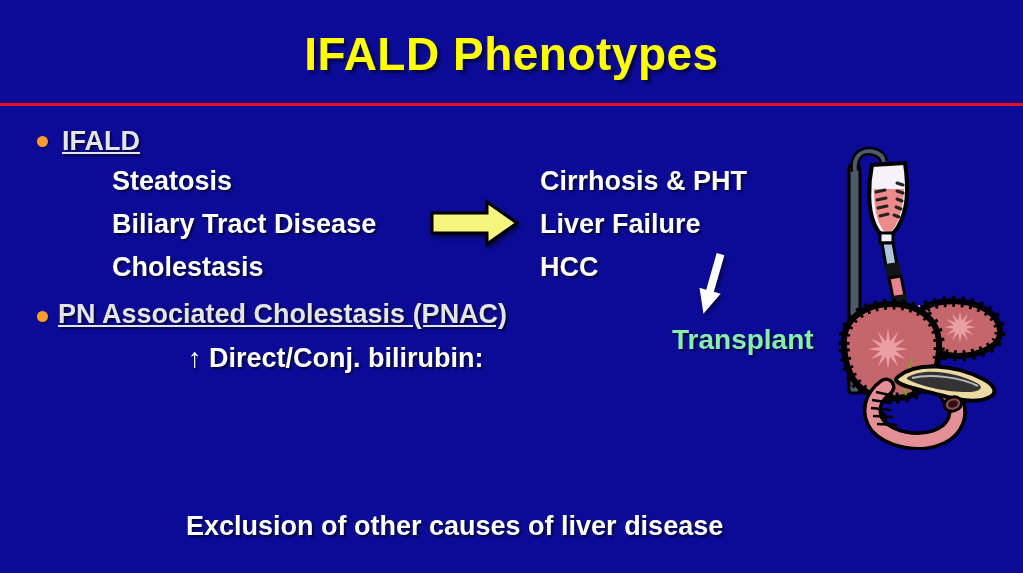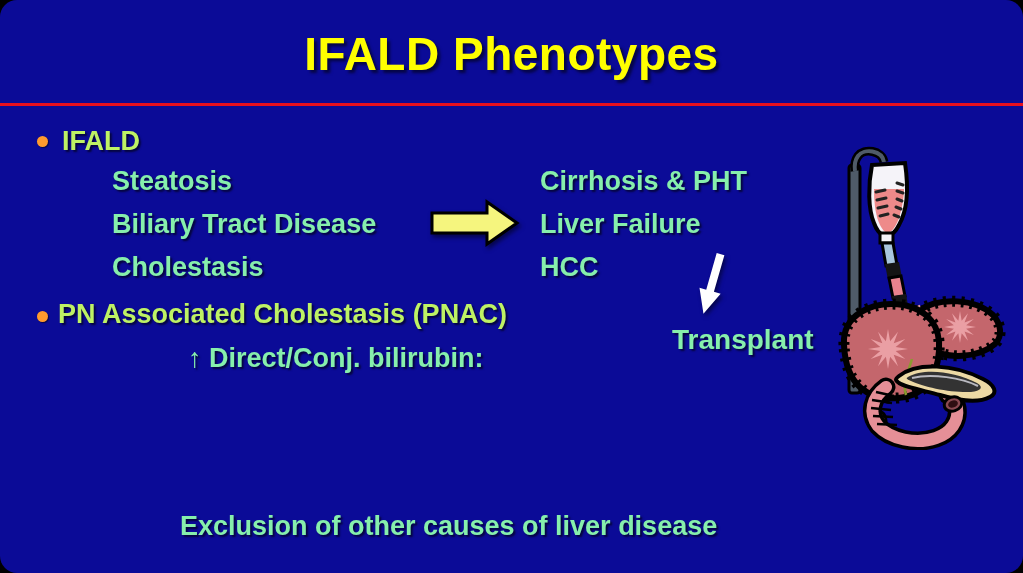--- a/index.html
+++ b/index.html
@@ -1,39 +1,38 @@
 <!DOCTYPE html>
 <html><head>
 <meta charset="utf-8">
 <style>
   html,body { margin:0; padding:0; background:#000; }
   .slide {
     position:relative; width:1023px; height:573px; overflow:hidden;
     background:#0b0b97;
     font-family:"Liberation Sans", sans-serif;
     font-weight:bold;
-    border-radius:17px;
   }
   .title {
     position:absolute; top:31px; left:0; width:100%;
     text-align:center; font-size:46px; line-height:1;
     color:#ffff00; letter-spacing:0.5px;
     text-shadow:3px 3px 3px rgba(0,0,0,0.55);
     white-space:nowrap;
   }
   .rule {
     position:absolute; top:103px; left:0; width:100%; height:3px;
     background:#e8101e;
   }
   .t {
     position:absolute; font-size:27px; line-height:1.1;
-    color:#86efac; white-space:nowrap;
+    color:#ffffff; white-space:nowrap;
     text-shadow:2px 2px 2px rgba(0,0,0,0.6);
   }
-  .yellow { color:#bef264; }
+  .yellow { color:#e5e5e5;text-decoration:underline; }
   .transplant { font-size:28px; color:#86efac; }
   .bullet {
     position:absolute; width:11px; height:11px; border-radius:50%;
     background:#ff9a2e; box-shadow:1px 1px 1px rgba(0,0,0,0.5);
   }
   .icon-svg { position:absolute; }
   .shadowed { filter:drop-shadow(2px 3px 2px rgba(0,0,15,0.55)); }
 </style>
 </head>
 <body>
@@ -60,21 +59,21 @@
 
   <svg class="icon-svg shadowed" style="left:697px;top:253px" width="46" height="70" viewBox="0 0 46 70">
     <polygon points="11,0 19,0 19,38 26,38 15,62 4,38 11,38" fill="#ffffff" transform="rotate(16 15 31)"></polygon>
   </svg>
   <div class="t transplant" style="left:672px;top:325px">Transplant</div>
 
   <span class="bullet" style="left:37px;top:311px"></span>
   <div class="t" style="left:188px;top:344px">↑ Direct/Conj. bilirubin:</div>
 
   <div class="t yellow" style="left:58px;top:300px">PN Associated Cholestasis (PNAC)</div>
-  <div class="t" style="left:180px;top:512px">Exclusion of other causes of liver disease</div>
+  <div class="t" style="left:186px;top:512px">Exclusion of other causes of liver disease</div>
 
   <svg class="icon-svg" style="left:822px;top:145px" width="195" height="305" viewBox="0 0 195 305">
 
     <g>
       <rect x="27" y="20" width="11" height="228" rx="3" fill="#4f5b68" stroke="#000" stroke-width="3"></rect>
     </g>
 
     <path d="M62,17 C60,5 42,3 36,11 C33,15 32,19 33,26" fill="none" stroke="#000" stroke-width="9"></path>
     <path d="M62,17 C60,5 42,3 36,11 C33,15 32,19 33,26" fill="none" stroke="#4f5b68" stroke-width="4"></path>
 

